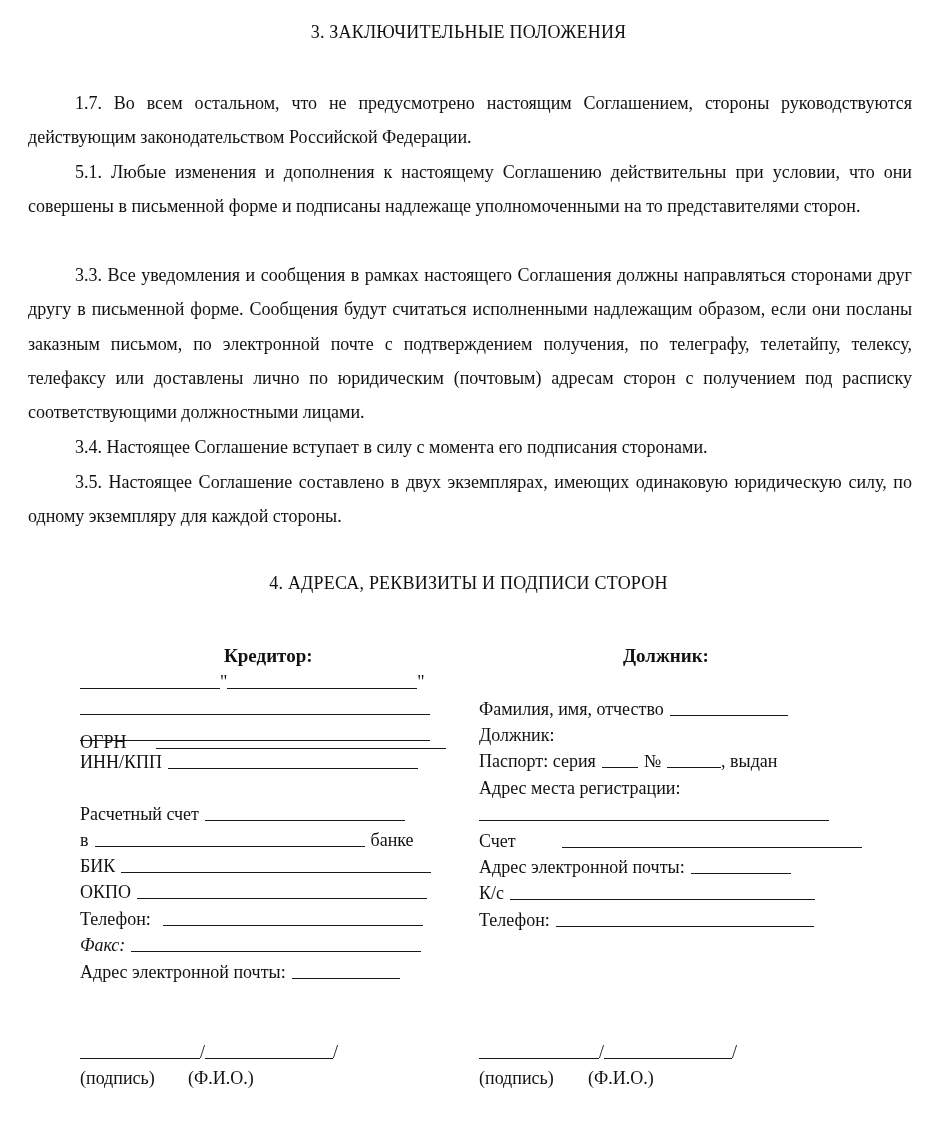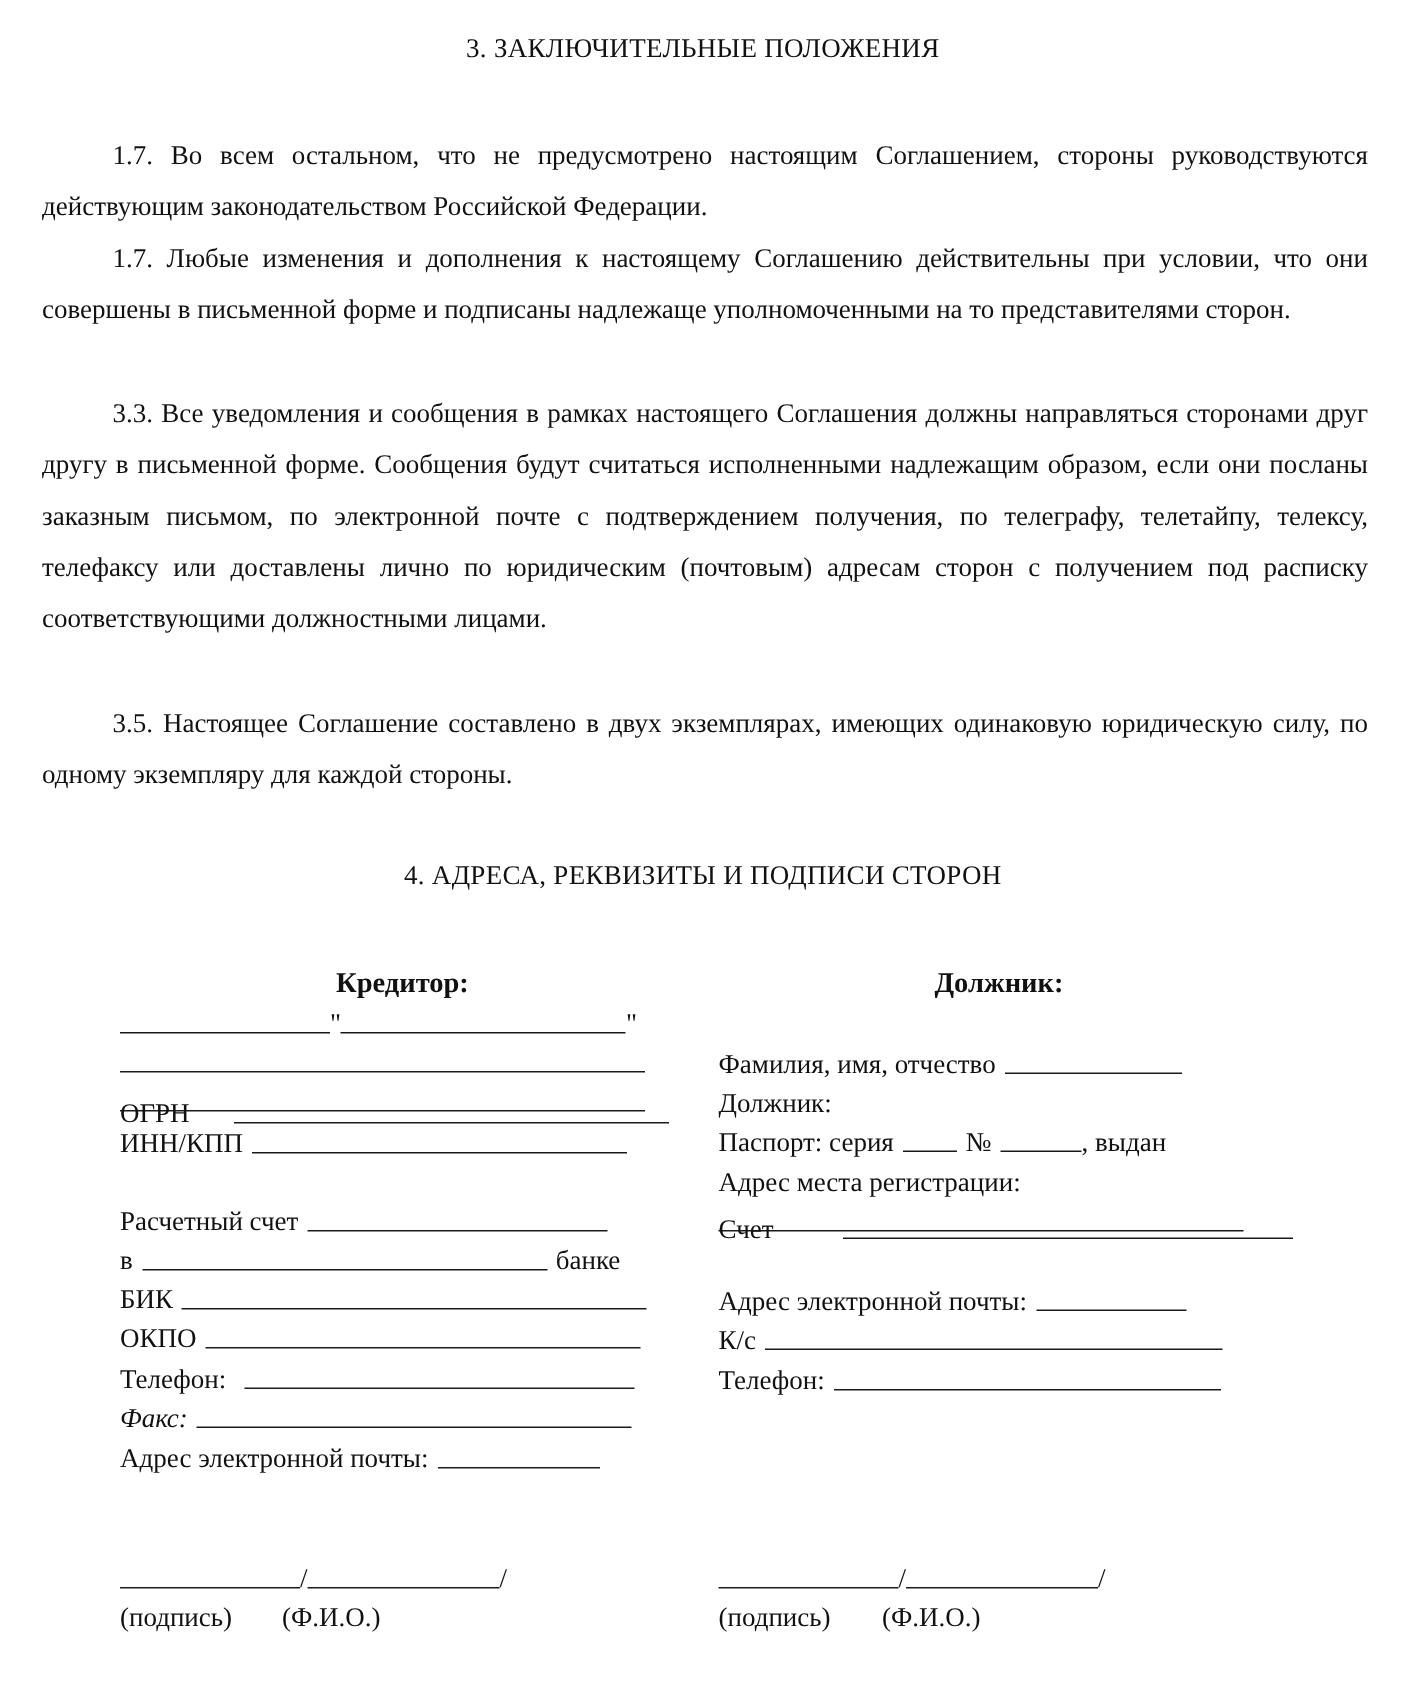--- a/index.html
+++ b/index.html
@@ -70,22 +70,23 @@
     }
   </style>
 </head>
 <body>
 
 <div class="page">
 
   <div class="heading" style="top:22px;">3. ЗАКЛЮЧИТЕЛЬНЫЕ ПОЛОЖЕНИЯ</div>
 
   <div class="para" style="top:86px;">1.7. Во всем остальном, что не предусмотрено настоящим Соглашением, стороны руководствуются действующим законодательством Российской Федерации.</div>
-  <div class="para" style="top:155px;">1.7. Любые изменения и дополнения к настоящему Соглашению действительны при условии, что они совершены в письменной форме и подписаны надлежаще уполномоченными на то представителями сторон.</div>
+  <div class="para" style="top:155px;">5.1. Любые изменения и дополнения к настоящему Соглашению действительны при условии, что они совершены в письменной форме и подписаны надлежаще уполномоченными на то представителями сторон.</div>
   <div class="para" style="top:258px;">3.3. Все уведомления и сообщения в рамках настоящего Соглашения должны направляться сторонами друг другу в письменной форме. Сообщения будут считаться исполненными надлежащим образом, если они посланы заказным письмом, по электронной почте с подтверждением получения, по телеграфу, телетайпу, телексу, телефаксу или доставлены лично по юридическим (почтовым) адресам сторон с получением под расписку соответствующими должностными лицами.</div>
+  <div class="para" style="top:430px;">3.4. Настоящее Соглашение вступает в силу с момента его подписания сторонами.</div>
   <div class="para" style="top:465px;">3.5. Настоящее Соглашение составлено в двух экземплярах, имеющих одинаковую юридическую силу, по одному экземпляру для каждой стороны.</div>
 
   <div class="heading" style="top:573px;">4. АДРЕСА, РЕКВИЗИТЫ И ПОДПИСИ СТОРОН</div>
 
   <div>
     <div class="col-title" style="left:224px; top:645px;">Кредитор:</div>
 
     <div class="row" style="left:80px; top:670px;">
       <span class="blank" style="width:140px;"></span>
       <span class="lbl">"</span>
@@ -179,21 +180,21 @@
         <span class="gap"></span>
       <span class="blank" style="width:54px;"></span>
       <span class="lbl">, выдан</span>
     </div>
     <div class="row" style="left:479px; top:776px;">
       <span class="lbl">Адрес места регистрации:</span>
     </div>
     <div class="row" style="left:479px; top:802px;">
       <span class="blank" style="width:350px;"></span>
     </div>
-    <div class="row" style="left:479px; top:807px;gap:20px;">
+    <div class="row" style="left:479px; top:829px;gap:20px;">
       <span class="lbl">Счет</span>
         <span class="gap"></span>
       <span class="blank" style="width:300px;"></span>
     </div>
     <div class="row" style="left:479px; top:855px;">
       <span class="lbl">Адрес электронной почты:</span>
         <span class="gap"></span>
       <span class="blank" style="width:100px;"></span>
     </div>
     <div class="row" style="left:479px; top:881px;justify-content:flex-end;">

